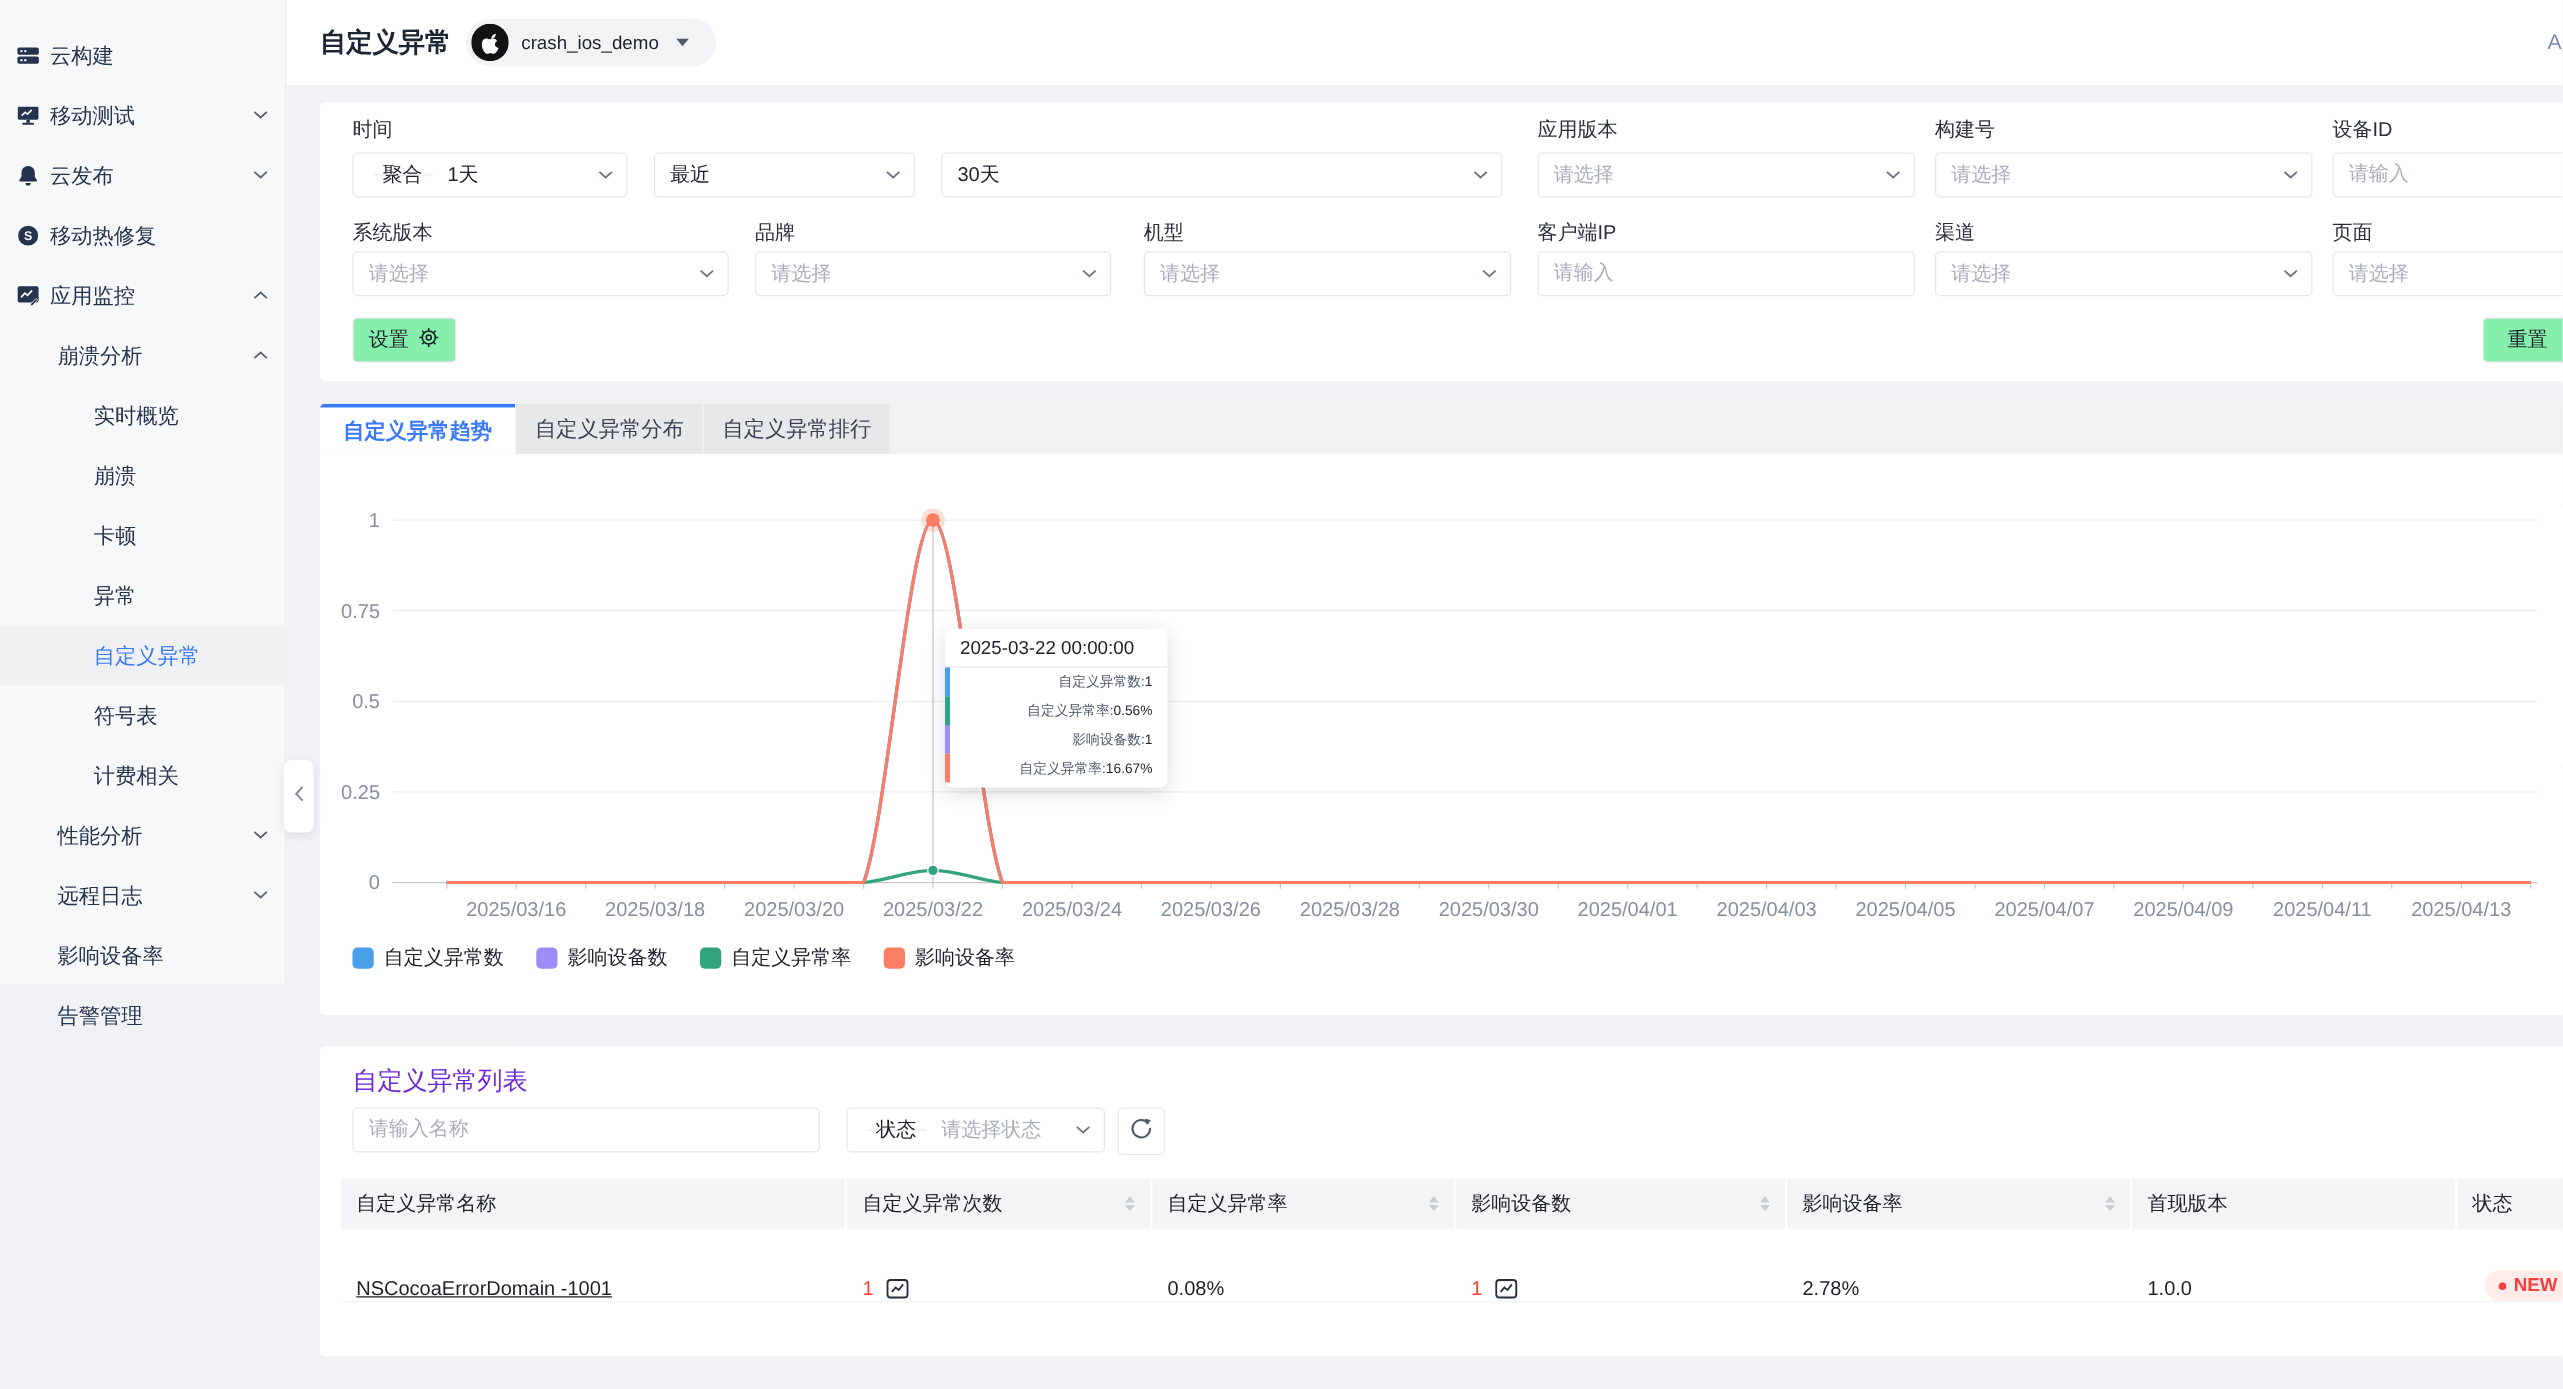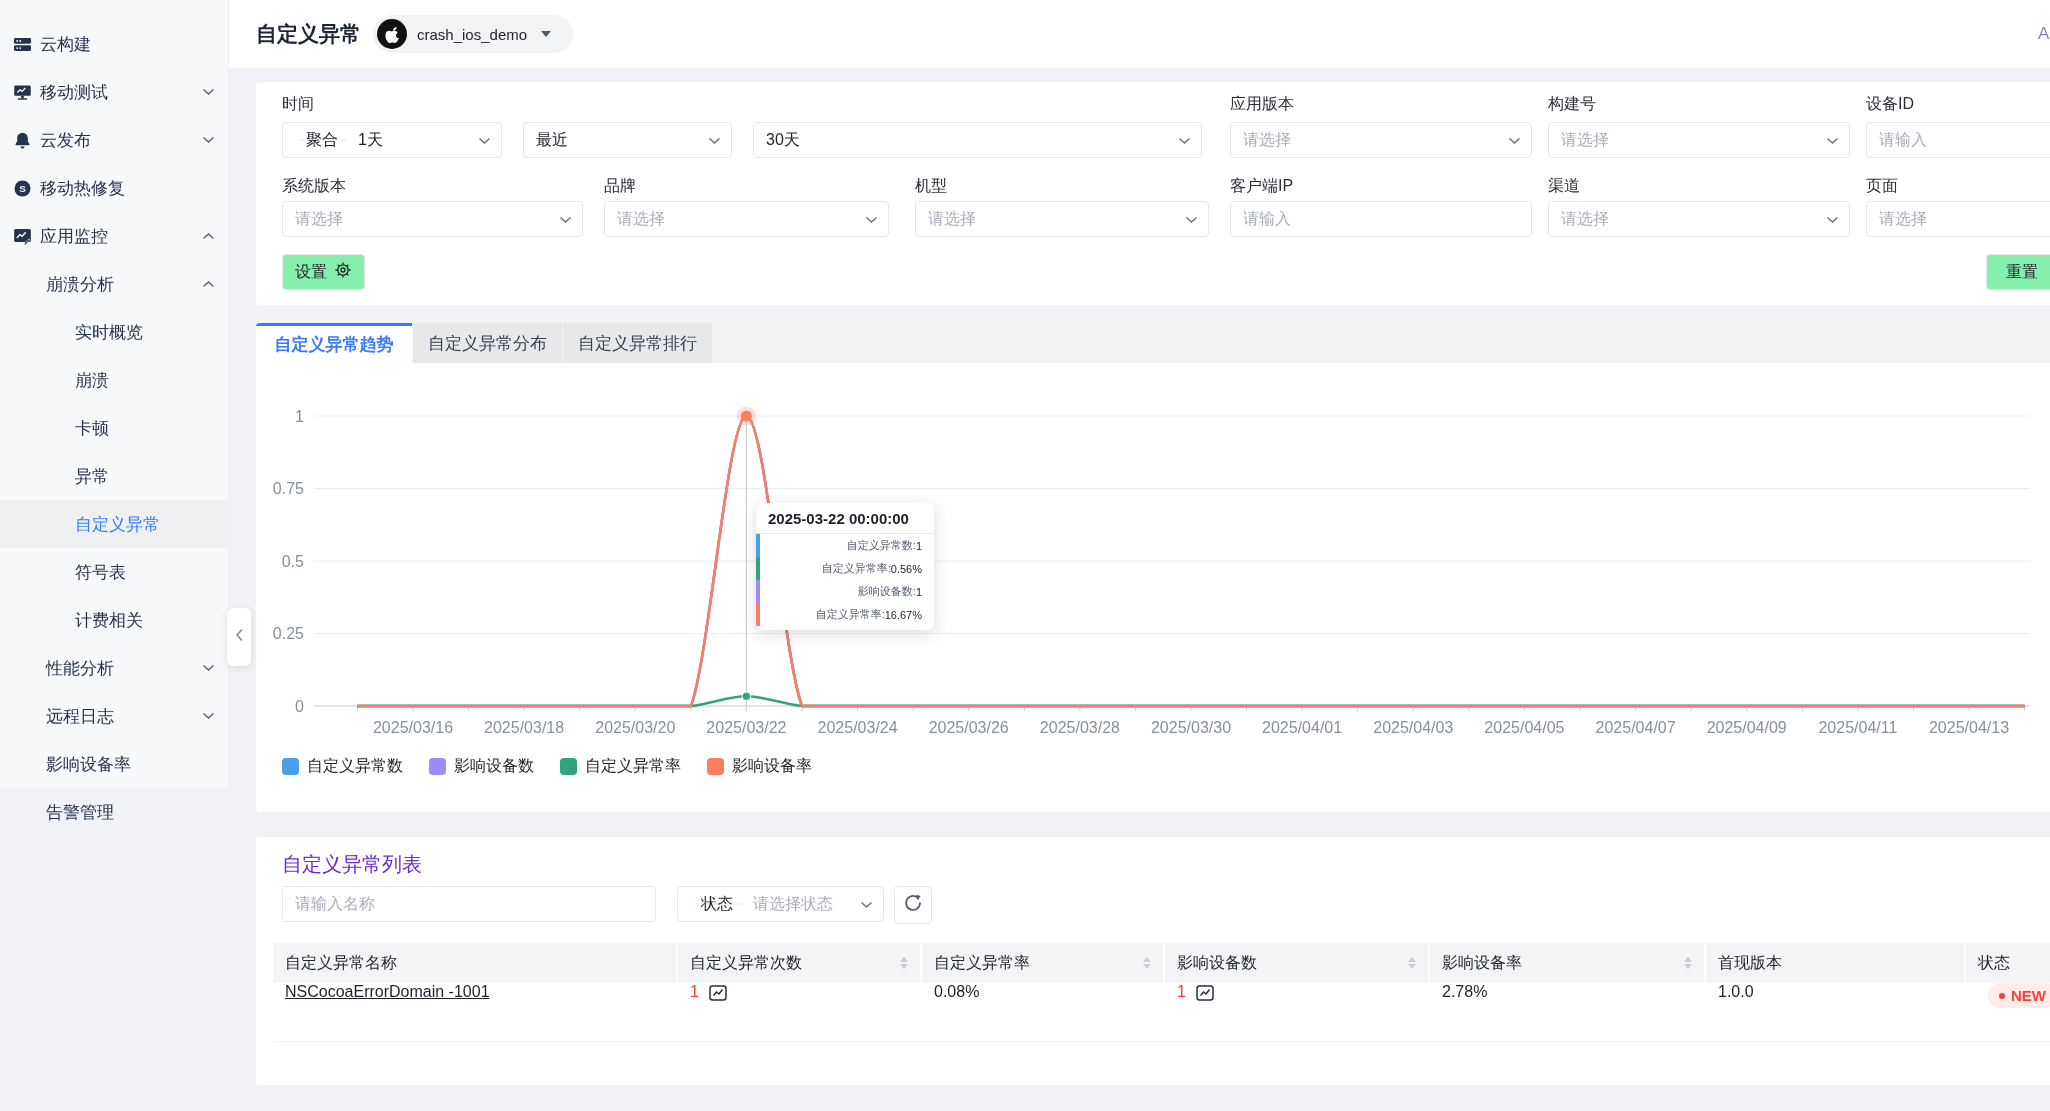--- a/index.html
+++ b/index.html
@@ -61,42 +61,42 @@
   .tab.active{background:#fff;color:#3a7af8;font-weight:bold;border-top:3px solid #3a7af8;border-left:none}
   
   #plot-wrap{position:absolute;left:0;top:40px;width:1800px;height:400px}
   .legend{position:absolute;left:26px;top:433px;display:flex;align-items:center;gap:26px}
   .lg-item{display:flex;align-items:center;gap:8px;cursor:pointer}
   .lg-sq{width:17px;height:17px;border-radius:4px}
   .lg-label{font-size:16px;color:#1d2129}
   
   .tooltip{position:absolute;left:756px;top:503px;width:178px;background:#fff;border-radius:6px;
        box-shadow:0 4px 16px rgba(30,40,60,.16);z-index:8;overflow:hidden}
-  .t-head{font-size:15px;font-weight:bold;color:#1d2129;padding:7px 12px 6px;border-bottom:1px solid #e5e6eb}
+  .t-head{font-size:15px;font-weight:normal;color:#1d2129;padding:7px 12px 6px;border-bottom:1px solid #e5e6eb}
   .t-row{position:relative;height:23px;display:flex;align-items:center;justify-content:flex-end;
        padding:0 12px;font-size:11px}
   .t-row:last-child{margin-bottom:4px}
   .t-bar{position:absolute;left:0;top:0;bottom:0;width:4px}
   .t-label{color:#4e5969}
   .t-val{color:#1d2129}
   
   .list-title{position:absolute;left:26px;top:14px;font-size:20px;font-weight:normal;color:#6d28d9}
   .refresh-btn{position:absolute;left:638px;top:49px;width:36px;height:36px;border:1px solid #e5e6eb;
        border-radius:4px;background:#fff;display:flex;align-items:center;justify-content:center;cursor:pointer}
   .tbl-head{position:absolute;left:17px;top:106px;display:flex}
   .th{position:relative;height:40px;background:#f3f4f6;display:flex;align-items:center;
       padding-left:12px;box-sizing:border-box;font-size:16px;color:#1d2129;font-weight:500;
       border-right:2px solid #fff}
   .sort{position:absolute;right:12px;top:50%;transform:translateY(-50%);display:flex;
       flex-direction:column;gap:2px;cursor:pointer}
   .sort i{display:block;width:0;height:0;border-left:4.5px solid transparent;border-right:4.5px solid transparent}
   .sort .up{border-bottom:5.5px solid #c9cdd4}
   .sort .dn{border-top:5.5px solid #c9cdd4}
   .tbl-row{position:absolute;left:17px;top:146px;display:flex;border-bottom:1px solid #f2f3f5}
-  .td{height:58px;display:flex;align-items:flex-start;padding-left:12px;box-sizing:border-box;font-size:16px}
+  .td{height:58px;display:flex;align-items:flex-end;padding-left:12px;box-sizing:border-box;font-size:16px}
   .row-link{color:#1d2129;text-decoration:underline;cursor:pointer}
   .red-num{color:#f53f3f;margin-right:9px}
   .trend-btn{display:inline-flex;cursor:pointer}
   .badge-new{display:inline-flex;align-items:center;background:#ffece8;color:#f53f3f;font-size:15px;
       font-weight:bold;border-radius:14px;padding:4px 11px;margin-left:10px}
   .badge-new .dot{width:6px;height:6px;border-radius:50%;background:#f53f3f;margin-right:6px}
 </style>
 </head>
 <body>
 

